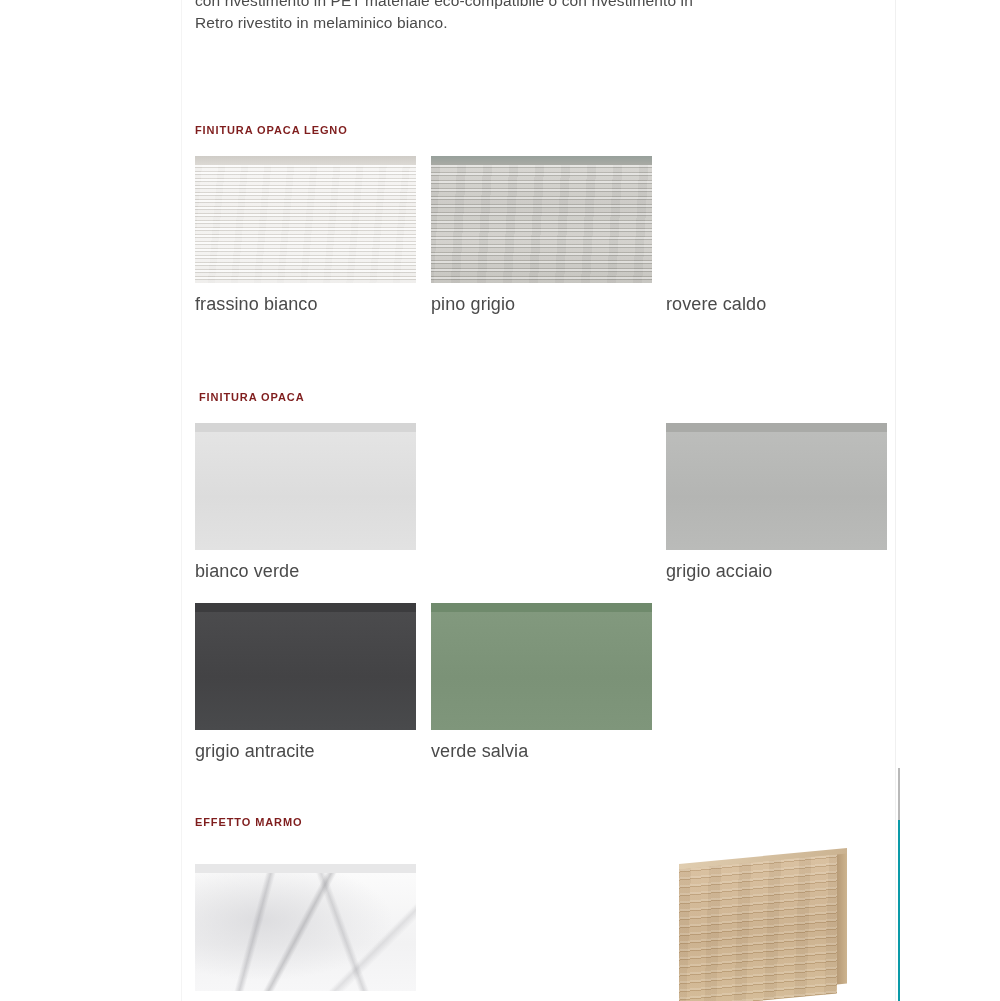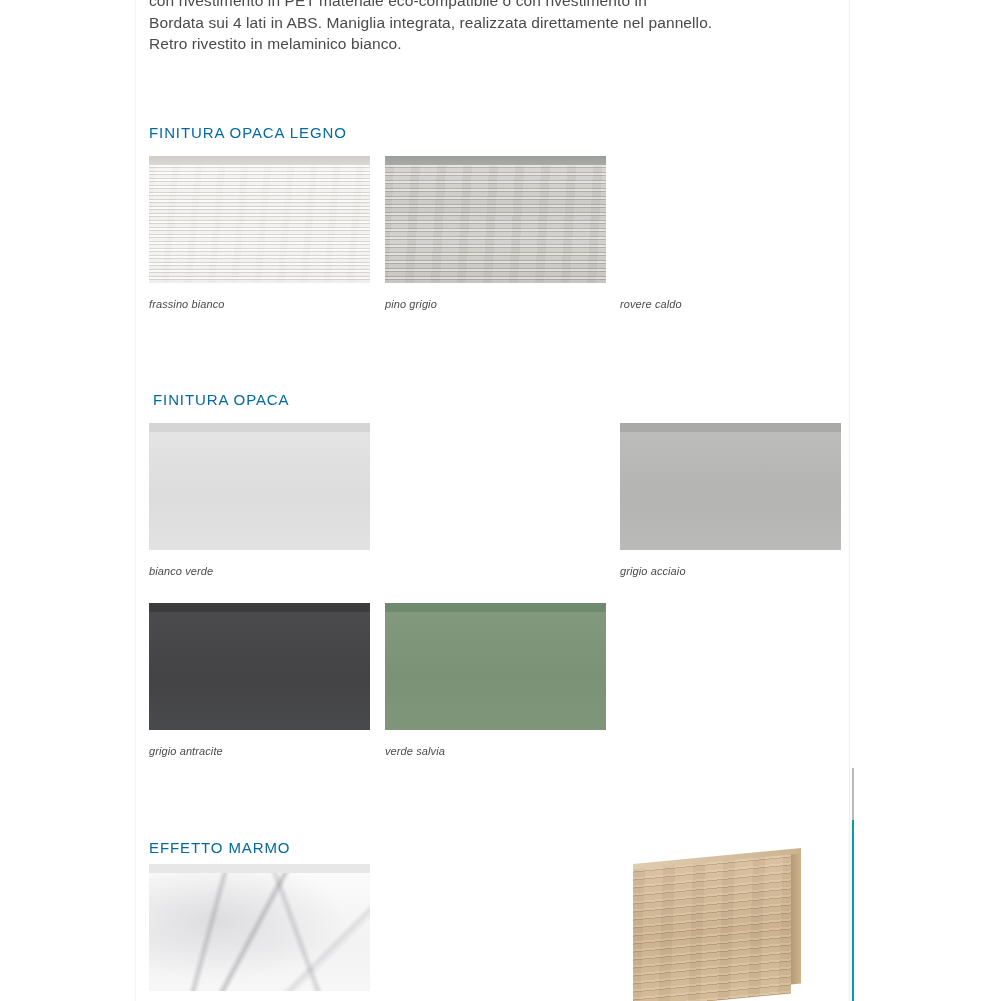--- a/index.html
+++ b/index.html
@@ -12,46 +12,47 @@
     height: 1001px;
     position: relative;
     overflow: hidden;
     font-family: "Liberation Sans", sans-serif;
     color: #3b3b3b;
   }
 
   .page {
     position: absolute;
     inset: 0;
+    margin-left: 46px;
   }
 
   
   .intro {
     position: absolute;
     left: 149px;
     top: -10px;
     width: 640px;
     font-size: 15.5px;
     line-height: 21.5px;
     color: #4a4a4a;
     letter-spacing: 0.1px;
   }
   .intro div { white-space: nowrap; }
 
   
   .sec-title {
     position: absolute;
-    font-size: 15px;
-    font-weight: normal;
+    font-size: 11px;
+    font-weight: bold;
     letter-spacing: 0.9px;
-    color: #0369a1;
+    color: #7f1d1d;
   }
   #t-legno  { left: 149px; top: 124px; }
   #t-opaca  { left: 153px; top: 391px; }
-  #t-marmo  { left: 149px; top: 839px; }
+  #t-marmo  { left: 149px; top: 816px; }
 
   
   .swatch {
     position: absolute;
     width: 221px;
   }
   .swatch .tile {
     position: relative;
     width: 221px;
     height: 127px;
@@ -62,25 +63,24 @@
     position: absolute;
     left: 0; right: 0; top: 0;
     height: 9px;
   }
   .swatch .tile .body {
     position: absolute;
     left: 0; right: 0; top: 9px; bottom: 0;
   }
   .swatch .cap {
     margin-top: 13px;
-    font-size: 11px;
+    font-size: 18px;
     line-height: 17px;
     color: #4a4a4a;
     letter-spacing: 0.1px;
-    font-style: italic;
   }
 
   
   .col1 { left: 149px; }
   .col2 { left: 385px; }
   .col3 { left: 620px; }
 
   
   .row-legno  { top: 156px; }
   .row-opaca1 { top: 423px; }
@@ -207,21 +207,20 @@
 </head>
 <body>
 
 <div class="page">
 
   <div class="rule" id="rule-left"></div>
   <div class="rule" id="rule-edge"></div>
 
   <div class="intro">
     <div>con rivestimento in PET materiale eco-compatibile o con rivestimento in</div>
-    <div>Bordata sui 4 lati in ABS. Maniglia integrata, realizzata direttamente nel pannello.</div>
     <div>Retro rivestito in melaminico bianco.</div>
   </div>
 
   <div class="sec-title" id="t-legno">FINITURA OPACA LEGNO</div>
 
   <div class="swatch col1 row-legno wood-frassino">
     <div class="tile">
       <div class="edge"></div>
       <div class="body"></div>
     </div>

